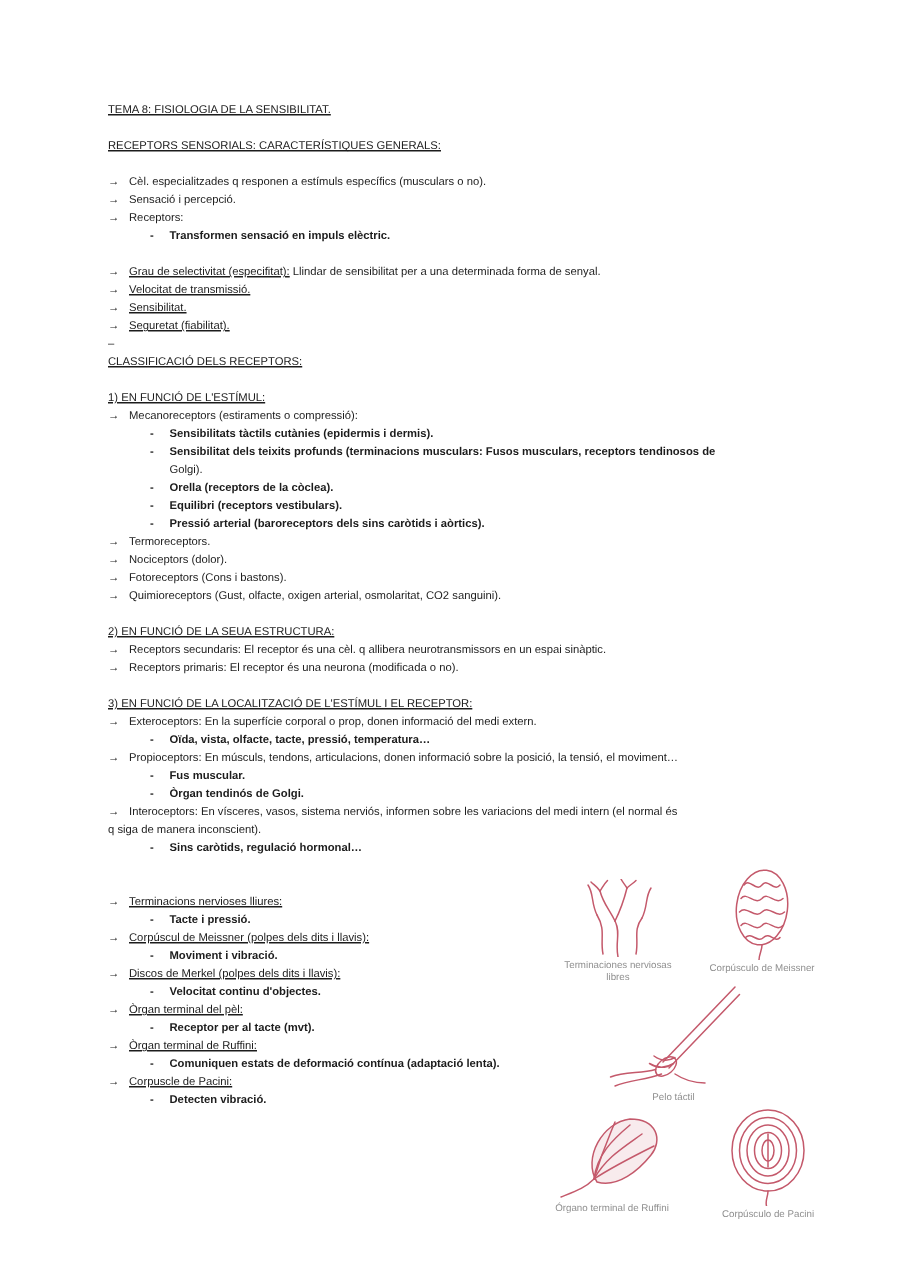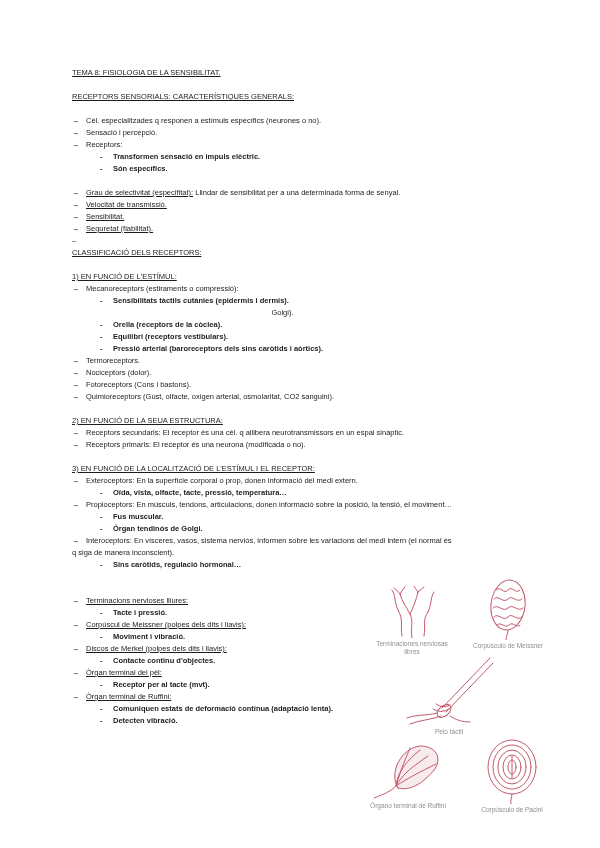--- a/index.html
+++ b/index.html
@@ -16,56 +16,56 @@
     position:absolute;
     left:72px; top:67px;
     font-size:7.5px;
   }
   .line { height:12px; line-height:12px; white-space:nowrap; }
   .line.spacer { height:12px; }
   .u { text-decoration:underline; }
   .line.arrow .marker { display:inline-block; width:14px; }
   .line.dash { padding-left:28px;font-weight:bold; }
   .line.dash .marker { display:inline-block; width:13px; }
-  .line.cont { padding-left:41px;text-align:center; }
+  .line.cont { padding-left:41px; }
   .figure { position:absolute; text-align:center; }
   .fig-art svg { display:block; margin:0 auto; }
   .fig-caption {
     font-size:6.5px;
     line-height:1.25;
     color:#8f8f8f;
     margin-top:2px;
   }
 </style>
 </head>
 <body>
 
 <div class="page">
 
   <div class="doc-text">
       <div class="line heading"><span class="u">TEMA 8: FISIOLOGIA DE LA SENSIBILITAT.</span></div>
       <div class="line spacer"></div>
       <div class="line heading"><span class="u">RECEPTORS SENSORIALS: CARACTERÍSTIQUES GENERALS:</span></div>
       <div class="line spacer"></div>
-      <div class="line arrow"><span class="marker">→</span><span>Cèl. especialitzades q responen a estímuls específics (neurones o no).</span></div>
+      <div class="line arrow"><span class="marker">→</span><span>Cèl. especialitzades q responen a estímuls específics (musculars o no).</span></div>
       <div class="line arrow"><span class="marker">→</span><span>Sensació i percepció.</span></div>
       <div class="line arrow"><span class="marker">→</span><span>Receptors:</span></div>
       <div class="line dash"><span class="marker">-</span><span>Transformen sensació en impuls elèctric.</span></div>
-      <div class="line dash"><span class="marker">-</span><span>Són específics.</span></div>
       <div class="line spacer"></div>
       <div class="line arrow"><span class="marker">→</span><span class="u">Grau de selectivitat (especifitat):</span><span> Llindar de sensibilitat per a una determinada forma de senyal.</span></div>
       <div class="line arrow"><span class="marker">→</span><span class="u">Velocitat de transmissió.</span></div>
       <div class="line arrow"><span class="marker">→</span><span class="u">Sensibilitat.</span></div>
       <div class="line arrow"><span class="marker">→</span><span class="u">Seguretat (fiabilitat).</span></div>
       <div class="line plain"><span>–</span></div>
       <div class="line heading"><span class="u">CLASSIFICACIÓ DELS RECEPTORS:</span></div>
       <div class="line spacer"></div>
       <div class="line heading"><span class="u">1) EN FUNCIÓ DE L'ESTÍMUL:</span></div>
       <div class="line arrow"><span class="marker">→</span><span>Mecanoreceptors (estiraments o compressió):</span></div>
       <div class="line dash"><span class="marker">-</span><span>Sensibilitats tàctils cutànies (epidermis i dermis).</span></div>
+      <div class="line dash"><span class="marker">-</span><span>Sensibilitat dels teixits profunds (terminacions musculars: Fusos musculars, receptors tendinosos de</span></div>
       <div class="line cont"><span>Golgi).</span></div>
       <div class="line dash"><span class="marker">-</span><span>Orella (receptors de la còclea).</span></div>
       <div class="line dash"><span class="marker">-</span><span>Equilibri (receptors vestibulars).</span></div>
       <div class="line dash"><span class="marker">-</span><span>Pressió arterial (baroreceptors dels sins caròtids i aòrtics).</span></div>
       <div class="line arrow"><span class="marker">→</span><span>Termoreceptors.</span></div>
       <div class="line arrow"><span class="marker">→</span><span>Nociceptors (dolor).</span></div>
       <div class="line arrow"><span class="marker">→</span><span>Fotoreceptors (Cons i bastons).</span></div>
       <div class="line arrow"><span class="marker">→</span><span>Quimioreceptors (Gust, olfacte, oxigen arterial, osmolaritat, CO2 sanguini).</span></div>
       <div class="line spacer"></div>
       <div class="line heading"><span class="u">2) EN FUNCIÓ DE LA SEUA ESTRUCTURA:</span></div>
@@ -81,25 +81,26 @@
       <div class="line arrow"><span class="marker">→</span><span>Interoceptors: En vísceres, vasos, sistema nerviós, informen sobre les variacions del medi intern (el normal és</span></div>
       <div class="line plain"><span>q siga de manera inconscient).</span></div>
       <div class="line dash"><span class="marker">-</span><span>Sins caròtids, regulació hormonal…</span></div>
       <div class="line spacer"></div>
       <div class="line spacer"></div>
       <div class="line arrow"><span class="marker">→</span><span class="u">Terminacions nervioses lliures:</span></div>
       <div class="line dash"><span class="marker">-</span><span>Tacte i pressió.</span></div>
       <div class="line arrow"><span class="marker">→</span><span class="u">Corpúscul de Meissner (polpes dels dits i llavis):</span></div>
       <div class="line dash"><span class="marker">-</span><span>Moviment i vibració.</span></div>
       <div class="line arrow"><span class="marker">→</span><span class="u">Discos de Merkel (polpes dels dits i llavis):</span></div>
-      <div class="line dash"><span class="marker">-</span><span>Contacte continu d'objectes.</span></div>
+      <div class="line dash"><span class="marker">-</span><span>Velocitat continu d'objectes.</span></div>
       <div class="line arrow"><span class="marker">→</span><span class="u">Òrgan terminal del pèl:</span></div>
       <div class="line dash"><span class="marker">-</span><span>Receptor per al tacte (mvt).</span></div>
       <div class="line arrow"><span class="marker">→</span><span class="u">Òrgan terminal de Ruffini:</span></div>
       <div class="line dash"><span class="marker">-</span><span>Comuniquen estats de deformació contínua (adaptació lenta).</span></div>
+      <div class="line arrow"><span class="marker">→</span><span class="u">Corpuscle de Pacini:</span></div>
       <div class="line dash"><span class="marker">-</span><span>Detecten vibració.</span></div>
     </div>
 
   <div>
 
     <div class="figure" style="left:370px; top:586px; width:84px;">
       <div class="fig-art">
         <svg width="80" height="52" viewBox="0 0 80 52">
           <g stroke="#c4596b" stroke-width="1" fill="none" stroke-linecap="round">
             <path d="M40,52 C38,42 42,36 38,28"></path>

